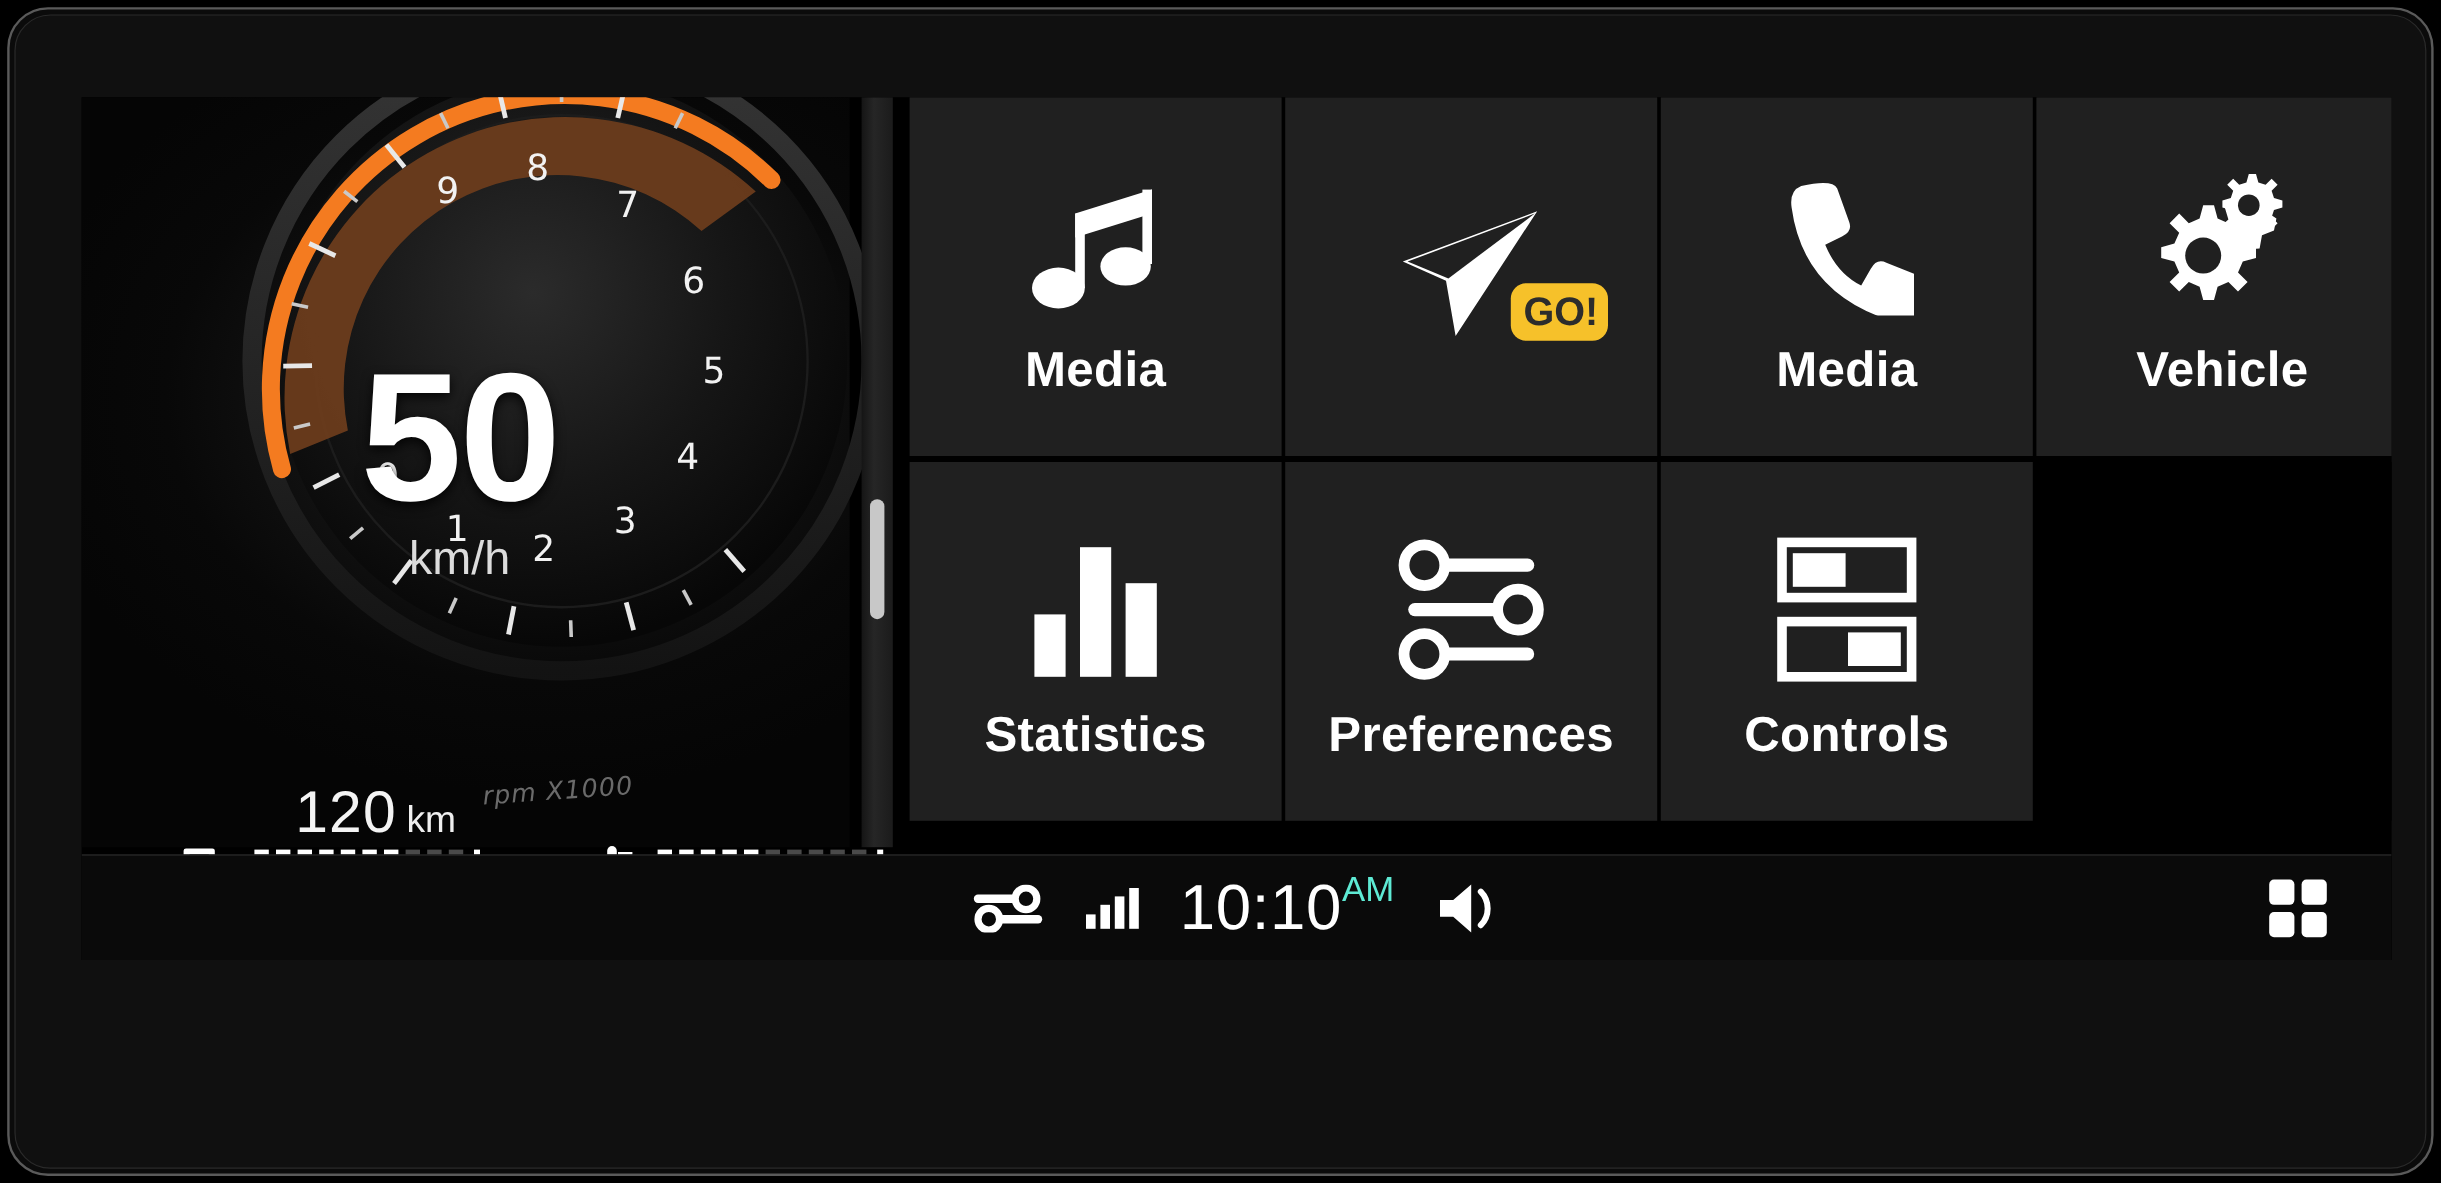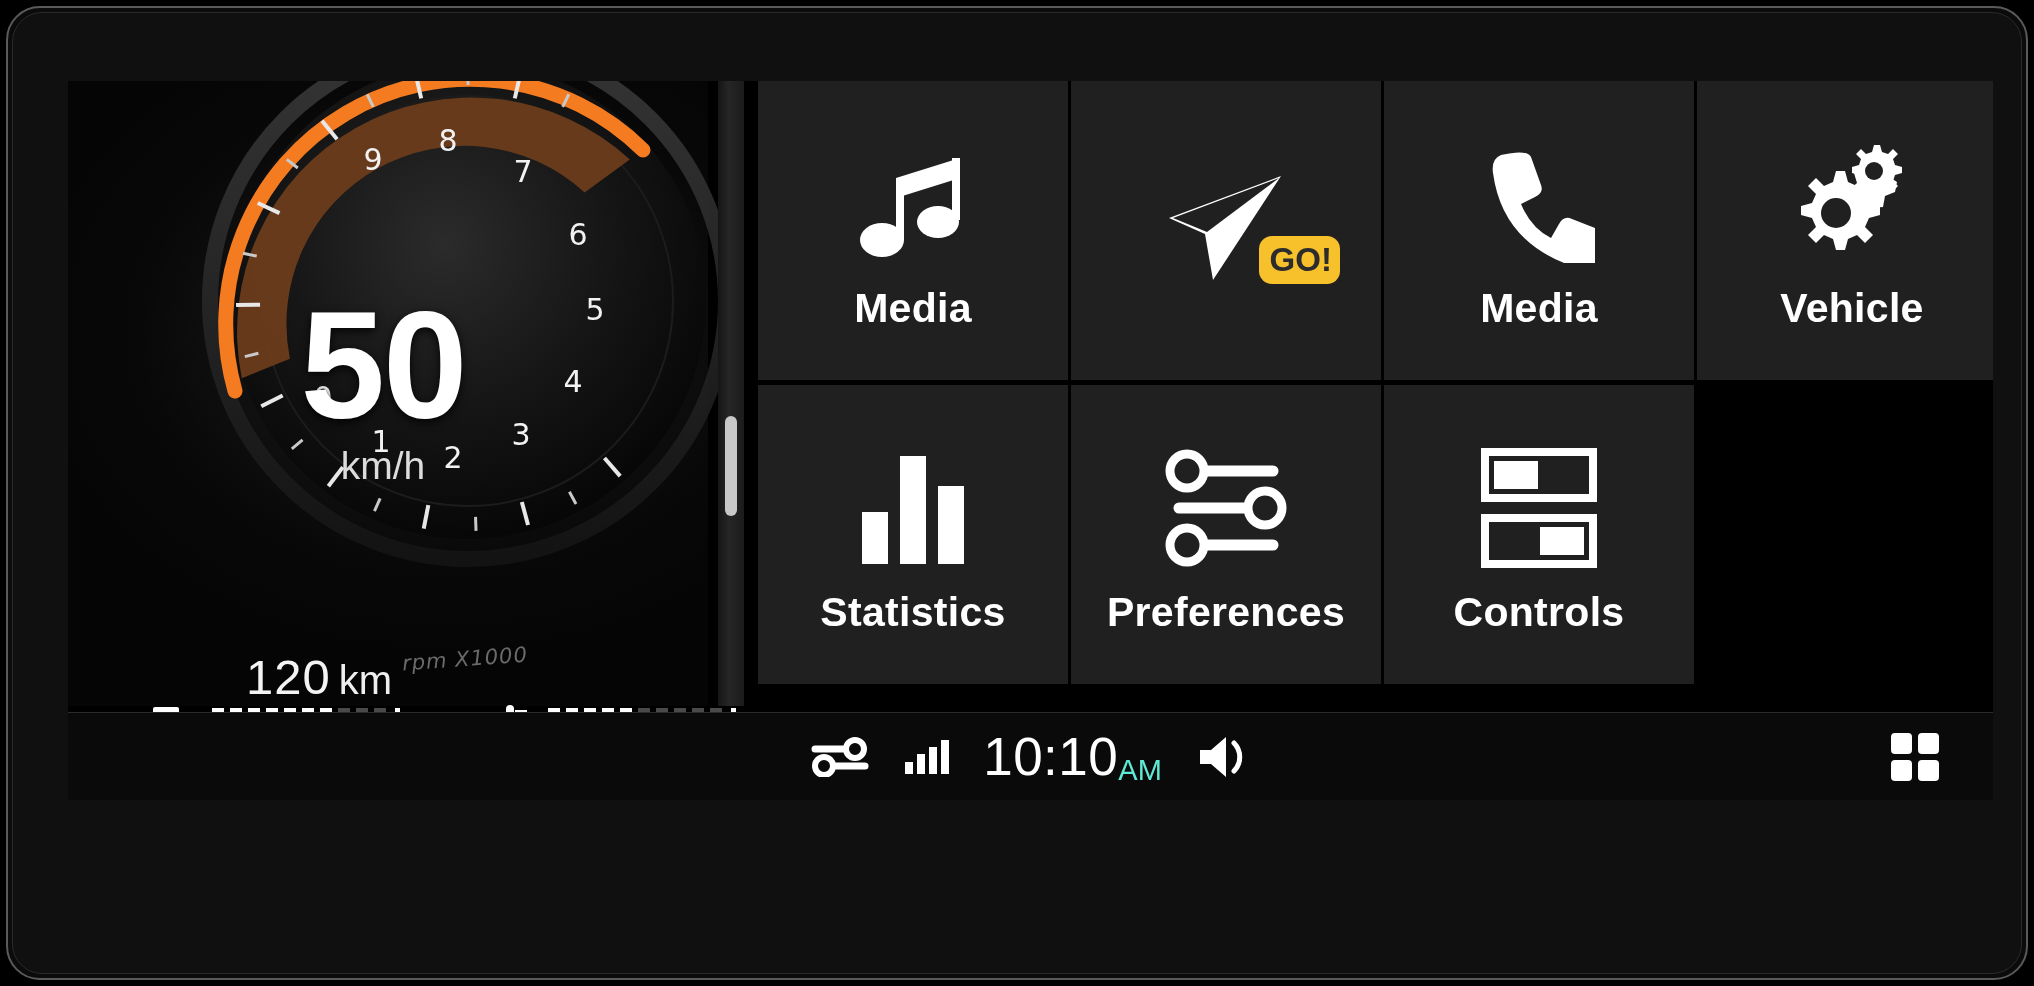--- a/index.html
+++ b/index.html
@@ -104,21 +104,21 @@
     color: #f4f4f4;
     white-space: nowrap;
   }
   #odo-value {
     font-family: "Liberation Sans Narrow", "Liberation Sans", sans-serif;
     font-size: 49px;
     font-weight: 400;
     letter-spacing: 1px;
   }
   #odo-unit {
-    font-size: 40px;
+    font-size: 31px;
     font-weight: 400;
     color: #efefef;
     margin-left: 8px;
   }
 
   
   .meter-row {
     position: absolute;
     display: flex;
     align-items: center;
@@ -215,21 +215,21 @@
   #status-center {
     position: absolute;
     left: 0; right: 0;
     display: flex;
     align-items: center;
     justify-content: center;
     gap: 34px;
   }
   #clock {
     display: flex;
-    align-items: flex-end;
+    align-items: flex-start;
     color: #fff;
   }
   #clock-time {
     font-family: "Liberation Sans Narrow", "Liberation Sans", sans-serif;
     font-size: 53px;
     font-weight: 400;
     letter-spacing: 0.5px;
   }
   #clock-meridiem {
     font-size: 29px;

